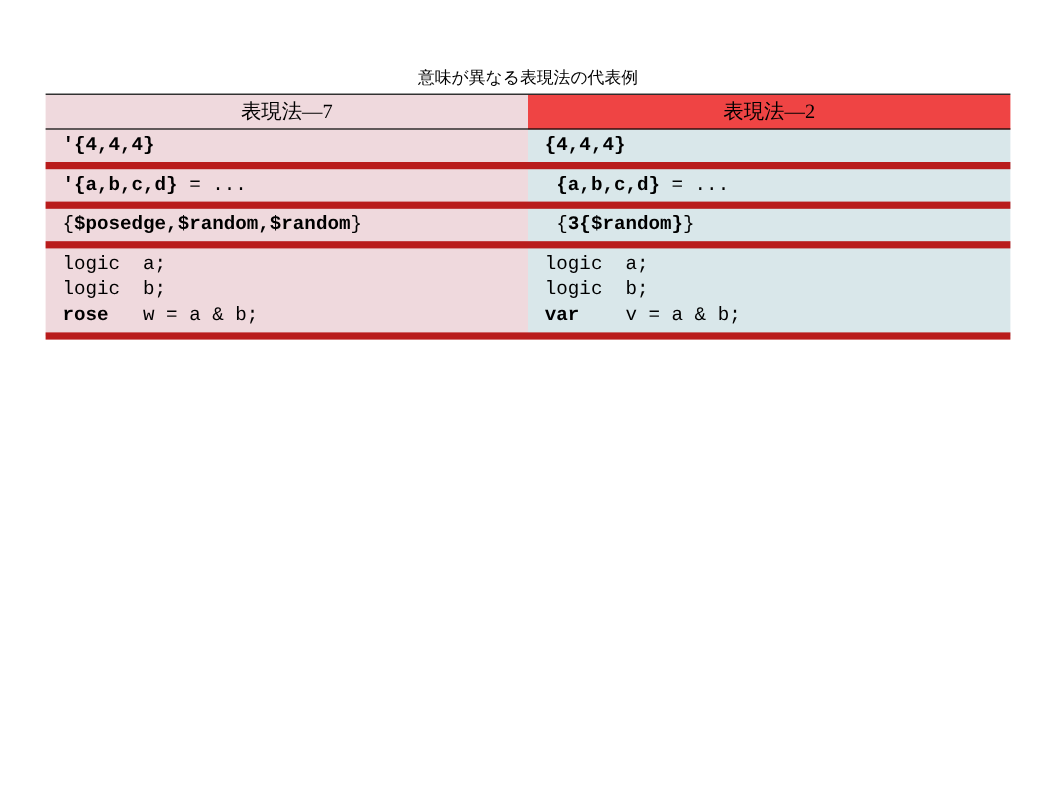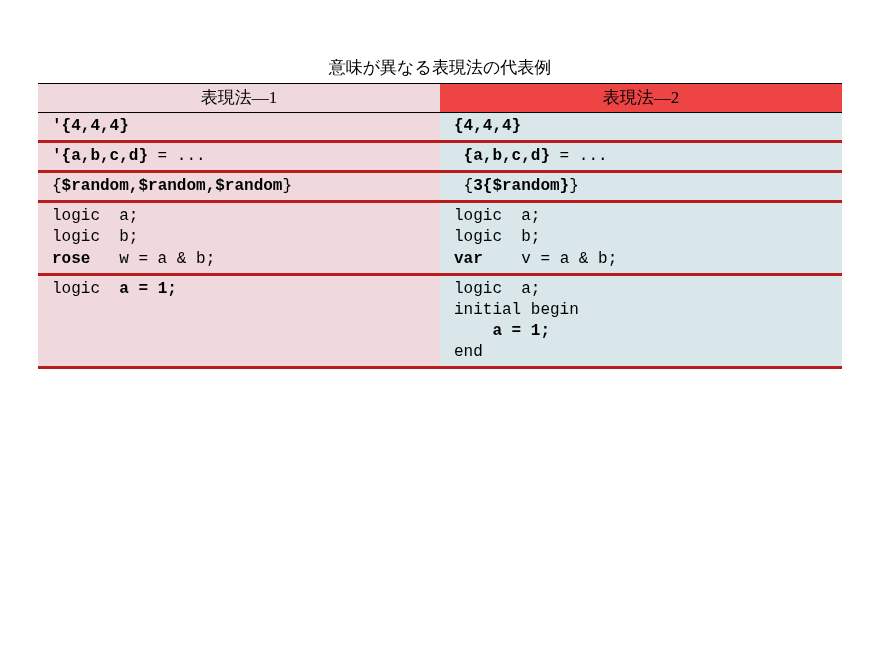--- a/index.html
+++ b/index.html
@@ -19,21 +19,21 @@
     box-sizing: border-box;
   }
   .intro {
     font-size: 17px;
     line-height: 1.6;
     letter-spacing: 0.5px;
     margin-bottom: 26px;
   }
   .caption {
     text-align: center;
-    font-size: 17px;
+    font-size: 14px;
     margin-bottom: 4px;
   }
   table.cmp {
     width: 100%;
     border-collapse: collapse;
     table-layout: fixed;
   }
   table.cmp th, table.cmp td {
     border-left: none;
     border-right: none;
@@ -47,21 +47,21 @@
     border-top: 1.5px solid #000;
     border-bottom: 1px solid #000;
   }
   table.cmp td {
     font-family: "Courier New", Courier, monospace;
     font-size: 16px;
     line-height: 1.32;
     padding: 3px 6px 3px 14px;
     vertical-align: top;
     white-space: pre;
-    border-bottom: 3px solid #b91c1c;
+    border-bottom: 6px solid #b91c1c;
   }
   th.col1 { background: #efd9dd; }
   th.col2 { background: #ef4444; }
   td.col1 { background: #efd9dd; }
   td.col2 { background: #d9e7ea; margin-left: 32px; }
   td.lastrow { border-bottom: 1.5px solid #000; }
   .b { font-weight: bold; }
 </style>
 </head>
 <body>
@@ -70,47 +70,40 @@
 
   <div class="caption">意味が異なる表現法の代表例</div>
 
   <table class="cmp">
     <colgroup>
         <col style="width:50%">
         <col style="width:50%">
       </colgroup>
     <thead>
       <tr>
-        <th class="col1">表現法―1</th>
+        <th class="col1">表現法―7</th>
         <th class="col2">表現法―2</th>
       </tr>
     </thead>
     <tbody id="tbody">
         <tr>
           <td class="col1"><span class="b">'{4,4,4}</span></td>
           <td class="col2"><span class="b">{4,4,4}</span></td>
         </tr>
         <tr>
           <td class="col1"><span class="b">'{a,b,c,d}</span><span> = ...</span></td>
           <td class="col2"><span class="b"> {a,b,c,d}</span><span> = ...</span></td>
         </tr>
         <tr>
-          <td class="col1"><span>{</span><span class="b">$random,$random,$random</span><span>}</span></td>
+          <td class="col1"><span>{</span><span class="b">$posedge,$random,$random</span><span>}</span></td>
           <td class="col2"><span> {</span><span class="b">3{$random}</span><span>}</span></td>
         </tr>
         <tr>
           <td class="col1"><span>logic  a;
 logic  b;
 </span><span class="b">rose</span><span>   w = a &amp; b;</span></td>
           <td class="col2"><span>logic  a;
 logic  b;
 </span><span class="b">var</span><span>    v = a &amp; b;</span></td>
         </tr>
-        <tr>
-          <td class="col1"><span>logic  </span><span class="b">a = 1;</span></td>
-          <td class="col2"><span>logic  a;
-initial begin
-    </span><span class="b">a = 1;</span><span>
-end</span></td>
-        </tr>
       </tbody>
   </table>
 </div>
 
 </body></html>

